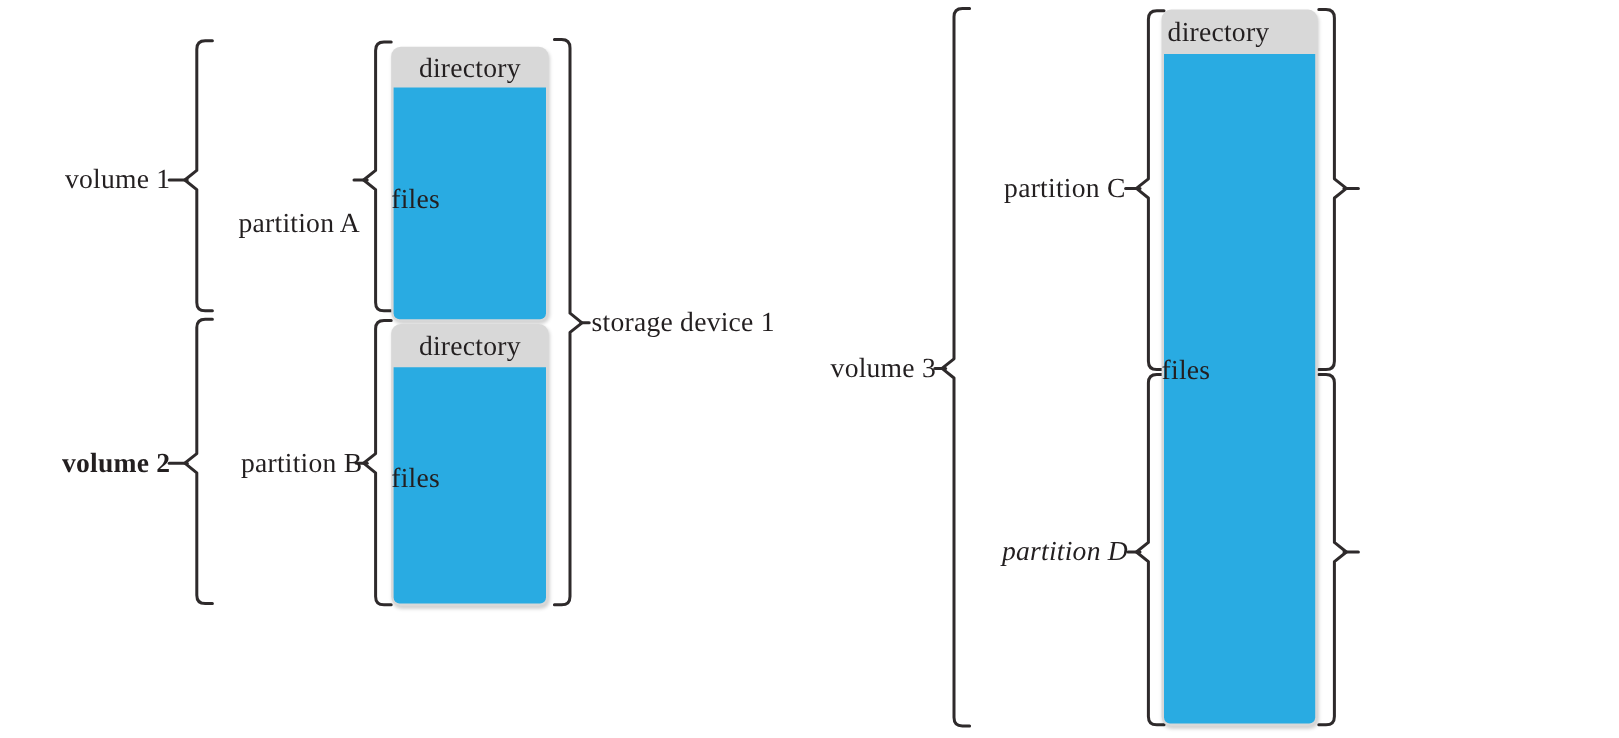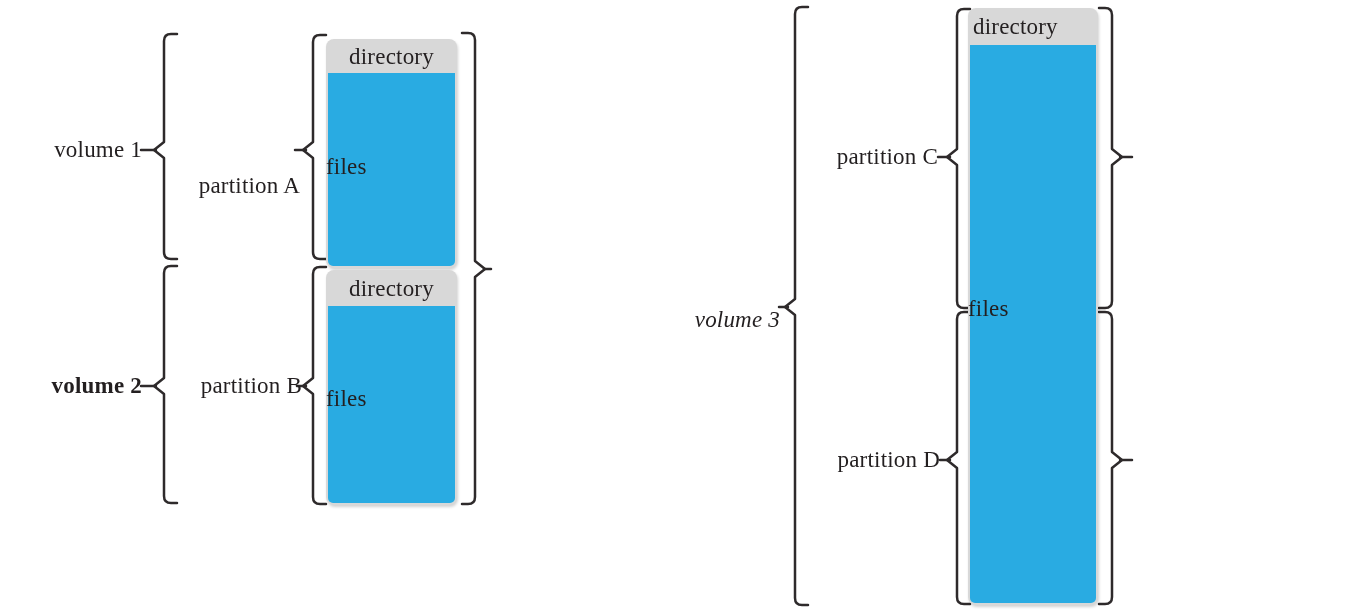--- a/index.html
+++ b/index.html
@@ -105,18 +105,19 @@
   <div class="partition-box" style="left:968px; top:8px; width:130px; height:597px;">
     <div class="directory-label align-left" style="height:37px;">directory</div>
     <div class="files-area" style="top:37px;"></div>
     <div class="files-label" style="top:300px;">files</div>
   </div>
 
   <div class="label" style="right:1207px; top:150px;">volume 1</div>
   <div class="label" style="right:1207px; top:386px;font-weight:bold;">volume 2</div>
   <div class="label" style="right:1049px; top:156px;margin-top:30px;">partition A</div>
   <div class="label" style="right:1047px; top:386px;">partition B</div>
+  <div class="label" style="left:493px; top:269px;">storage device 1</div>
 
-  <div class="label" style="right:569px; top:320px;font-style:italic;">volume 3</div>
+  <div class="label" style="right:569px; top:307px;">volume 3</div>
   <div class="label" style="right:411px; top:157px;">partition C</div>
-  <div class="label" style="right:409px; top:460px;">partition D</div>
+  <div class="label" style="right:409px; top:460px;font-style:italic;">partition D</div>
 
 </div>
 
 </body></html>

